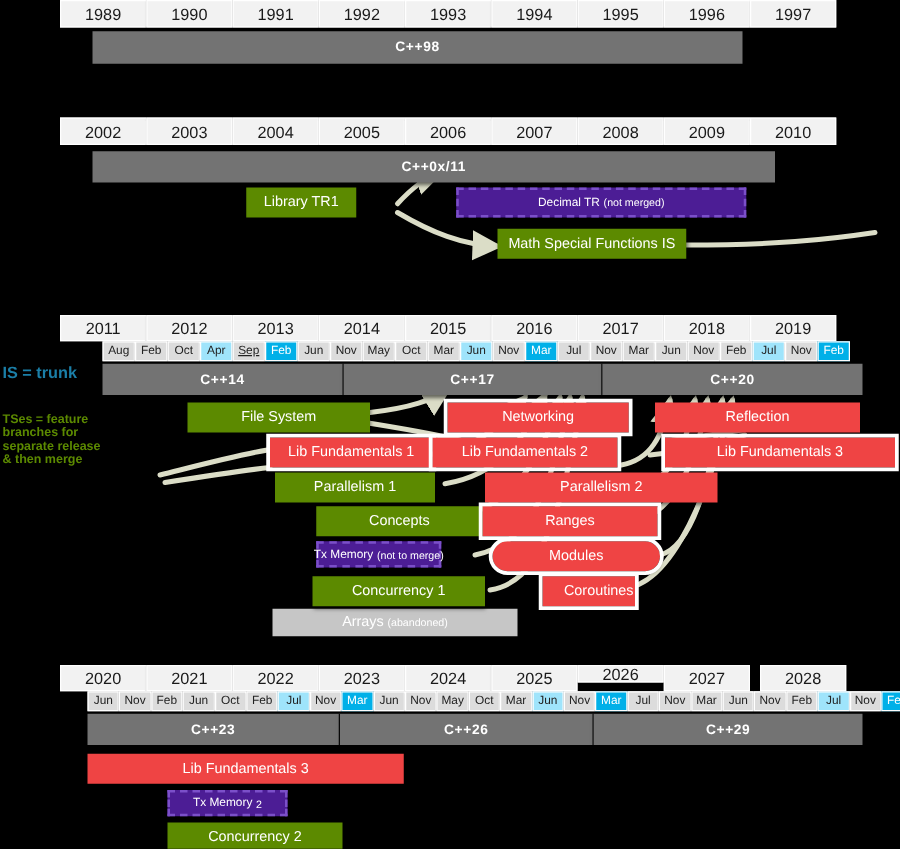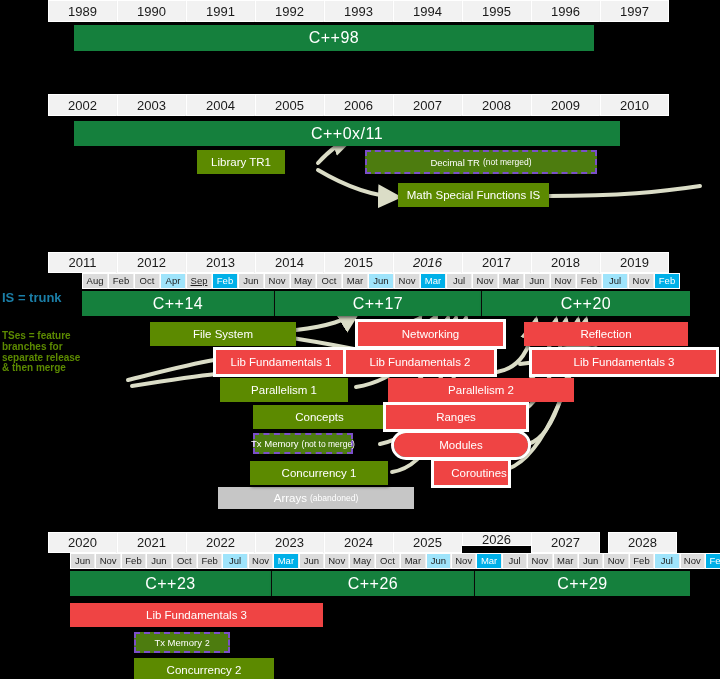--- a/index.html
+++ b/index.html
@@ -35,24 +35,24 @@
     font-size:9.5px;
     background:#dcdcdc;
     color:#222;
   }
   .month-cell.hl-light { background:#9fe4fb; }
   .month-cell.hl-dark  { background:#00b0e8; color:#fff; }
 
   
   .std-bar {
     position:absolute;
-    background:#15803d;
+    background:#737373;
     color:#ffffff;
-    font-size:16px;
-    font-weight:normal;
+    font-size:11px;
+    font-weight:bold;
     letter-spacing:.5px;
     display:flex;
     align-items:center;
     justify-content:center;
     border-right:1px solid #0a0a0a;
     box-shadow:1px 2px 3px rgba(0,0,0,.55);
   }
   .std-bar.solo { border-right:none; }
 
   
@@ -68,21 +68,21 @@
   }
   .ts-dark   { background:#5c8a00; }
   .ts-bright { background:#ef4444; }
   .ts-gray   { background:#c6c6c6; color:#ffffff; }
   .ts-out {                       
     outline:3px solid #ffffff;
     outline-offset:0px;
   }
   .ts-dashed {
     border:2px dashed #7b4fc9;
-    background:#4d7c0f;
+    background:#4c1d95;
     font-size:9.5px;
     box-shadow:none;
   }
   .ts-bar .sub { font-size:8.5px; margin-left:3px; }
 
   
   .note {
     position:absolute;
     font-weight:bold;
     line-height:1.08;
@@ -159,21 +159,21 @@
       <span class="sub">(not merged)</span>
     </div>
     <div class="ts-bar ts-dark" style="left: 398px; top: 183px; width: 151px; height: 24px; z-index: 5;">
       <span>Math Special Functions IS</span>
     </div>
     <div class="cell year-cell" style="left: 48px; top: 252px; width: 69px; height: 21px; z-index: 4;">2011</div>
     <div class="cell year-cell" style="left: 117px; top: 252px; width: 69px; height: 21px; z-index: 4;">2012</div>
     <div class="cell year-cell" style="left: 186px; top: 252px; width: 69px; height: 21px; z-index: 4;">2013</div>
     <div class="cell year-cell" style="left: 255px; top: 252px; width: 69px; height: 21px; z-index: 4;">2014</div>
     <div class="cell year-cell" style="left: 324px; top: 252px; width: 69px; height: 21px; z-index: 4;">2015</div>
-    <div class="cell year-cell" style="left: 393px; top: 252px; width: 69px; height: 21px; z-index: 4; font-style: italic;">2016</div>
+    <div class="cell year-cell" style="left: 393px; top: 252px; width: 69px; height: 21px; z-index: 4;">2016</div>
     <div class="cell year-cell" style="left: 462px; top: 252px; width: 69px; height: 21px; z-index: 4;">2017</div>
     <div class="cell year-cell" style="left: 531px; top: 252px; width: 69px; height: 21px; z-index: 4;">2018</div>
     <div class="cell year-cell" style="left: 600px; top: 252px; width: 69px; height: 21px; z-index: 4;">2019</div>
     <div class="cell month-cell" style="left: 82px; top: 273px; width: 26px; height: 16px; z-index: 4;">Aug</div>
     <div class="cell month-cell" style="left: 108px; top: 273px; width: 26px; height: 16px; z-index: 4;">Feb</div>
     <div class="cell month-cell" style="left: 134px; top: 273px; width: 26px; height: 16px; z-index: 4;">Oct</div>
     <div class="cell month-cell hl-light" style="left: 160px; top: 273px; width: 26px; height: 16px; z-index: 4;">Apr</div>
     <div class="cell month-cell" style="left: 186px; top: 273px; width: 26px; height: 16px; z-index: 4; text-decoration: underline;">Sep</div>
     <div class="cell month-cell hl-dark" style="left: 212px; top: 273px; width: 26px; height: 16px; z-index: 4;">Feb</div>
     <div class="cell month-cell" style="left: 238px; top: 273px; width: 26px; height: 16px; z-index: 4;">Jun</div>

